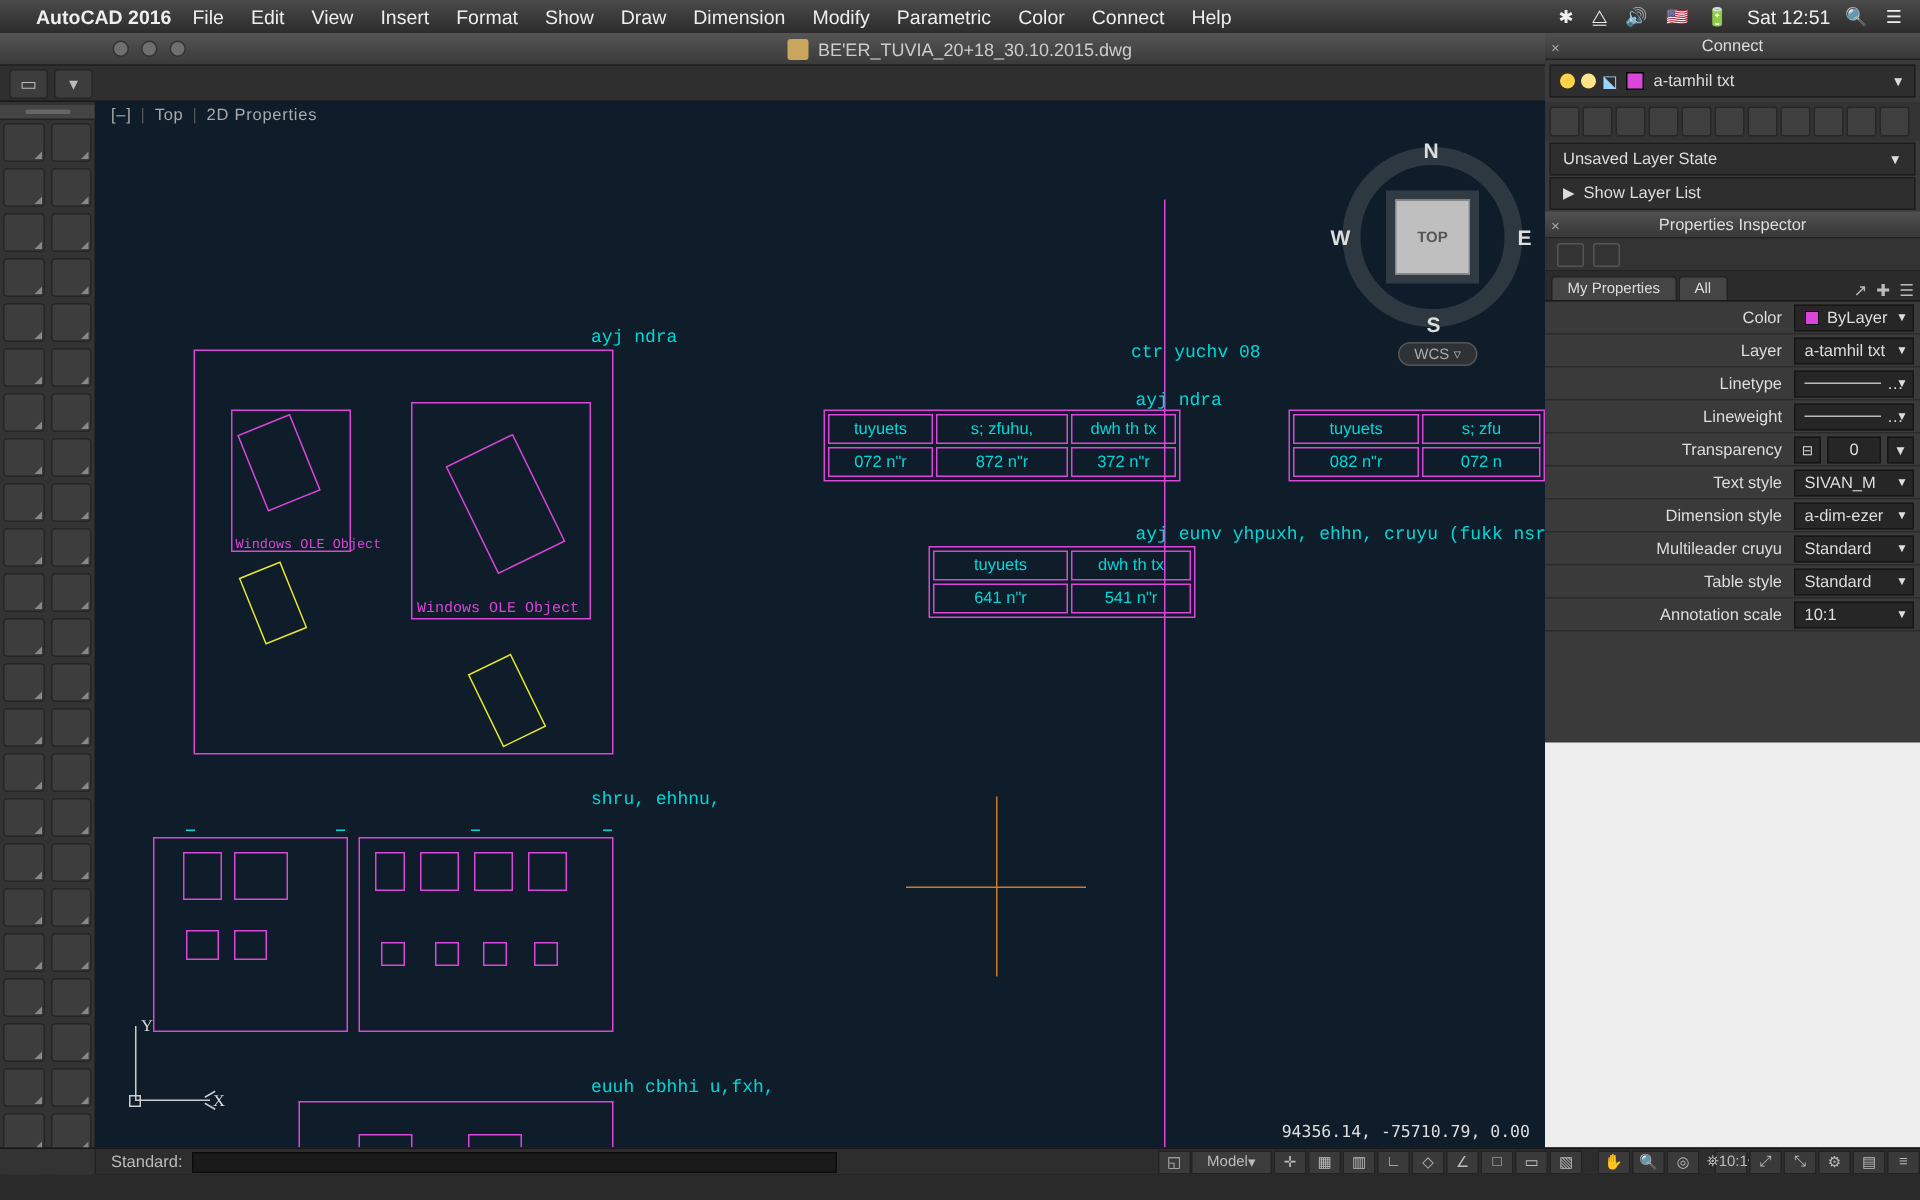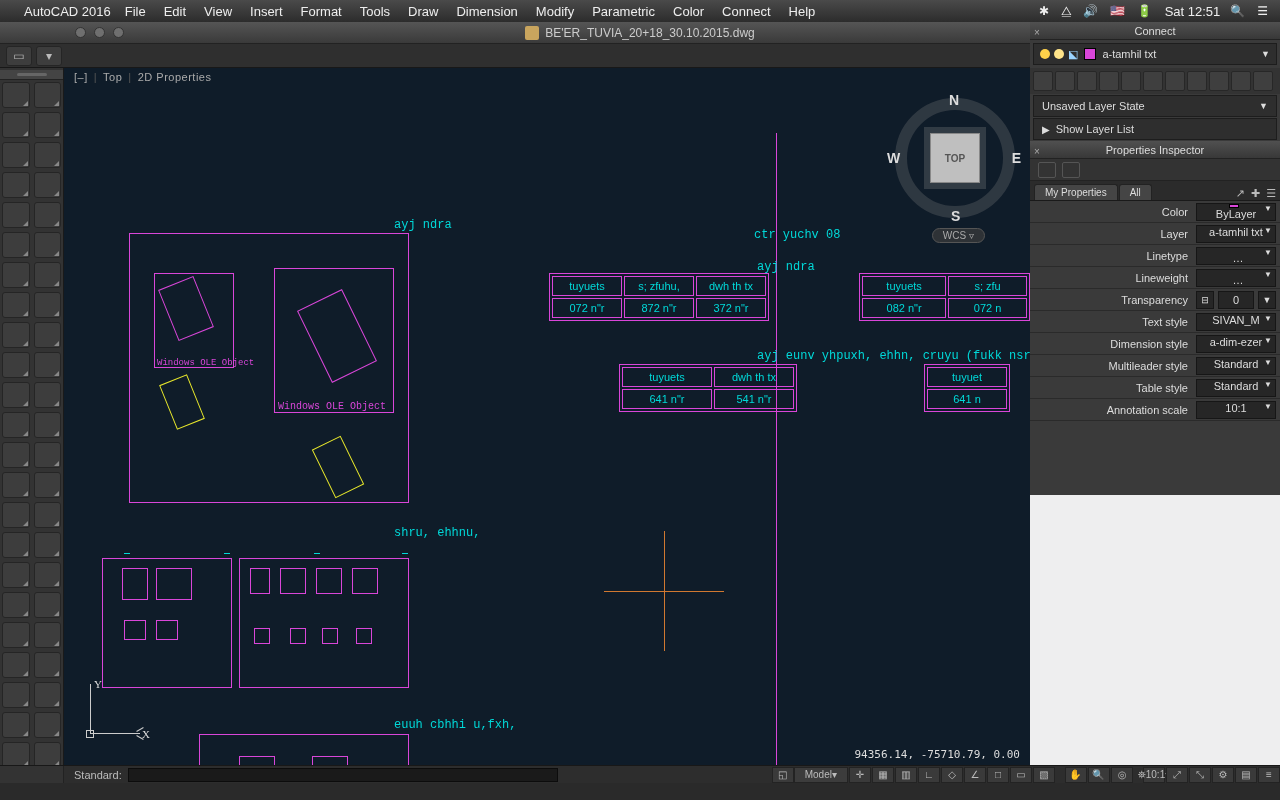--- a/index.html
+++ b/index.html
@@ -1,21 +1,21 @@
 <!DOCTYPE html>
 <html><head>
 <meta charset="utf-8">
 <style>
 * { margin:0; padding:0; box-sizing:border-box; font-family:-apple-system,"Lucida Grande",Arial,sans-serif; }
 body { width:1280px; height:800px; overflow:hidden; background:#0f1c29; position:relative; }
 
 
 .menubar { position:absolute; top:0; left:0; right:0; height:22px; background:linear-gradient(#4a4a4a,#2c2c2c); color:#eee; display:flex; align-items:center; font-size:13px; z-index:100; }
 .menubar .apple { margin:0 12px; font-size:15px; }
-.menubar .appname { font-weight:400; margin-right:14px; }
+.menubar .appname { font-weight:700; margin-right:14px; }
 .menubar .menu { margin-right:18px; cursor:default; }
 .menubar .spacer { flex:1; }
 .menubar .status { margin-right:12px; font-size:12px; }
 .menubar .clock { margin-right:10px; }
 
 
 .titlebar { position:absolute; top:22px; left:0; right:0; height:22px; background:linear-gradient(#555,#3a3a3a); display:flex; align-items:center; justify-content:center; color:#ccc; font-size:12px; border-bottom:1px solid #222; }
 .traffic { position:absolute; left:75px; display:flex; gap:8px; }
 .traffic span { width:11px; height:11px; border-radius:50%; background:#6f6f6f; border:1px solid #333; display:inline-block; }
 .titlebar .doc-icon { width:14px; height:14px; background:#c9a55e; border-radius:2px; margin-right:6px; }
@@ -87,21 +87,21 @@
 .state-row .arrow { margin-right:6px; font-size:10px; }
 
 .prop-tabs { height:20px; display:flex; background:#2b2b2b; border-bottom:1px solid #1a1a1a; padding:2px 4px 0; gap:0; align-items:flex-end; }
 .prop-tabs .tab { padding:2px 10px; background:#454545; border:1px solid #222; border-bottom:none; border-radius:3px 3px 0 0; font-size:10px; margin-right:1px; }
 .prop-tabs .icons { margin-left:auto; display:flex; gap:6px; color:#bbb; font-size:11px; }
 .prop-iconrow { height:22px; display:flex; gap:6px; padding:3px 8px; background:#333; border-bottom:1px solid #222; color:#aaa; }
 .prop-iconrow span { width:18px; height:16px; border:1px solid #555; border-radius:2px; }
 
 .prow { display:flex; align-items:center; height:22px; border-bottom:1px solid #2a2a2a; }
 .prow .k { flex:1; text-align:right; padding-right:8px; color:#ddd; }
-.prow .v { width:80px; height:18px; background:#262626; border:1px solid #161616; display:flex; align-items:center; padding:0 6px; margin-right:4px; position:relative;flex-direction:column; }
+.prow .v { width:80px; height:18px; background:#262626; border:1px solid #161616; display:flex; align-items:center; padding:0 6px; margin-right:4px; position:relative; }
 .prow .v .sw { width:10px; height:10px; background:#d946d9; margin-right:5px; border:1px solid #000; }
 .prow .v .caret { position:absolute; right:3px; font-size:8px; }
 .prow .tiny { width:18px; height:18px; background:#262626; border:1px solid #161616; margin-right:4px; display:flex; align-items:center; justify-content:center; font-size:9px; }
 .prow .v.line::before { content:""; flex:1; height:1px; background:#bbb; }
 
 .padblock { position:absolute; right:0; bottom:0; width:250px; height:270px; background:#eeeeef; }
 
 
 .cmdbar { position:absolute; left:0; right:0; bottom:17px; height:18px; background:#2d2d2d; border-top:1px solid #181818; display:flex; align-items:center; color:#bbb; font-size:11px; }
 .cmdbar .grip { width:64px; height:100%; background:#333; border-right:1px solid #222; }
@@ -121,21 +121,21 @@
 <body>
 
 <div class="menubar">
   <span class="apple"></span>
   <span class="appname">AutoCAD 2016</span>
   <span class="menu">File</span>
   <span class="menu">Edit</span>
   <span class="menu">View</span>
   <span class="menu">Insert</span>
   <span class="menu">Format</span>
-  <span class="menu">Tools</span>
+  <span class="menu">Show</span>
   <span class="menu">Draw</span>
   <span class="menu">Dimension</span>
   <span class="menu">Modify</span>
   <span class="menu">Parametric</span>
   <span class="menu">Color</span>
   <span class="menu">Connect</span>
   <span class="menu">Help</span>
   <span class="spacer"></span>
   <span class="status">✱</span>
   <span class="status">⧋</span>
@@ -382,21 +382,21 @@
   <div class="box yel" style="left:103px; top:310px; width:30px; height:48px; transform:rotate(-22deg);"></div>
   <div class="box yel" style="left:258px; top:372px; width:32px; height:54px; transform:rotate(-26deg);"></div>
 
   <div class="dtext" style="left:690px; top:160px;">ctr yuchv 08</div>
   <div class="dtext" style="left:693px; top:192px;">ayj ndra</div>
 
   <table class="dtable" style="left:485px; top:205px;">
     <tbody>
         <tr>
           <td style="width:70px">tuyuets</td>
-          <td style="width:70px">s; zfuhu,</td>
+          <td style="width:88px">s; zfuhu,</td>
           <td style="width:70px">dwh th tx</td>
         </tr>
     <tr>
           <td>072 n"r</td>
           <td>872 n"r</td>
           <td>372 n"r</td>
         </tr>
   </tbody>
     </table>
   <table class="dtable" style="left:795px; top:205px;">
@@ -419,30 +419,20 @@
         <tr>
           <td style="width:90px">tuyuets</td>
           <td style="width:80px">dwh th tx</td>
         </tr>
     <tr>
           <td>641 n"r</td>
           <td>541 n"r</td>
         </tr>
   </tbody>
     </table>
-  <table class="dtable" style="left:860px; top:296px;">
-    <tbody>
-        <tr>
-          <td style="width:80px">tuyuet</td>
-        </tr>
-    <tr>
-          <td>641 n</td>
-        </tr>
-  </tbody>
-    </table>
 
   <div class="dtext" style="left:330px; top:458px;">shru, ehhnu,</div>
   <div class="box" style="left:38px; top:490px; width:130px; height:130px;"></div>
   <div class="box" style="left:175px; top:490px; width:170px; height:130px;"></div>
 
   <div class="smallblk" style="left:58px; top:500px; width:26px; height:32px;"></div>
   <div class="smallblk" style="left:92px; top:500px; width:36px; height:32px;"></div>
   <div class="smallblk" style="left:60px; top:552px; width:22px; height:20px;"></div>
   <div class="smallblk" style="left:92px; top:552px; width:22px; height:20px;"></div>
   <div class="smallblk" style="left:186px; top:500px; width:20px; height:26px;"></div>
@@ -582,21 +572,21 @@
       </div>
     </div>
   <div class="prow">
       <div class="k">Dimension style</div>
       <div class="v">
         <span>a-dim-ezer</span>
         <span class="caret">▼</span>
       </div>
     </div>
   <div class="prow">
-      <div class="k">Multileader style</div>
+      <div class="k">Multileader cruyu</div>
       <div class="v">
         <span>Standard</span>
         <span class="caret">▼</span>
       </div>
     </div>
   <div class="prow">
       <div class="k">Table style</div>
       <div class="v">
         <span>Standard</span>
         <span class="caret">▼</span>

